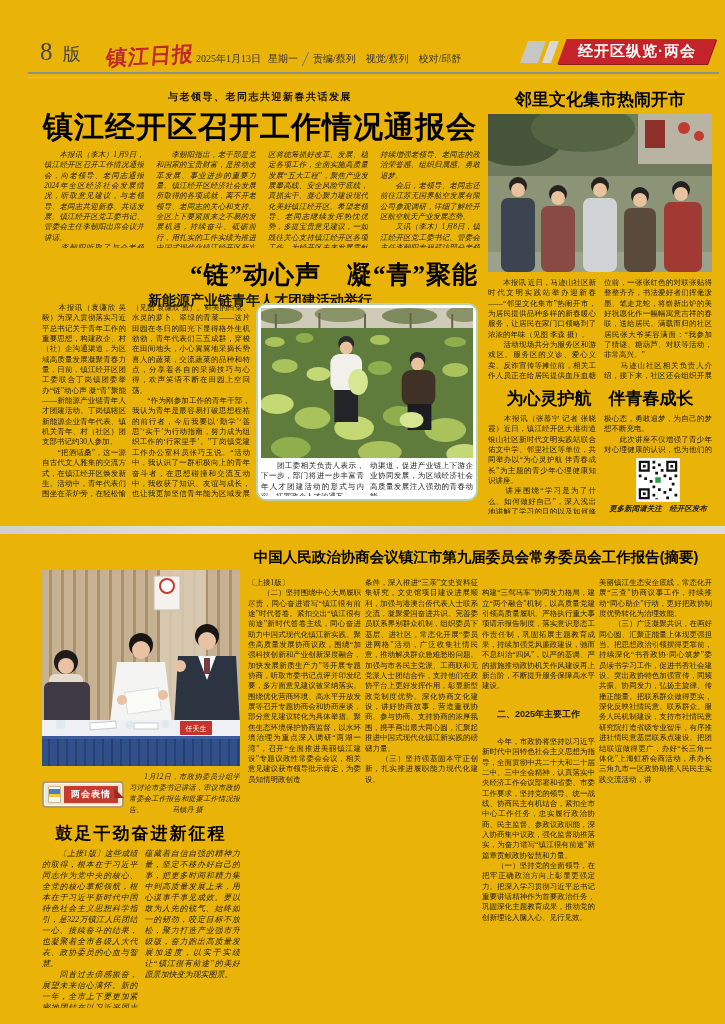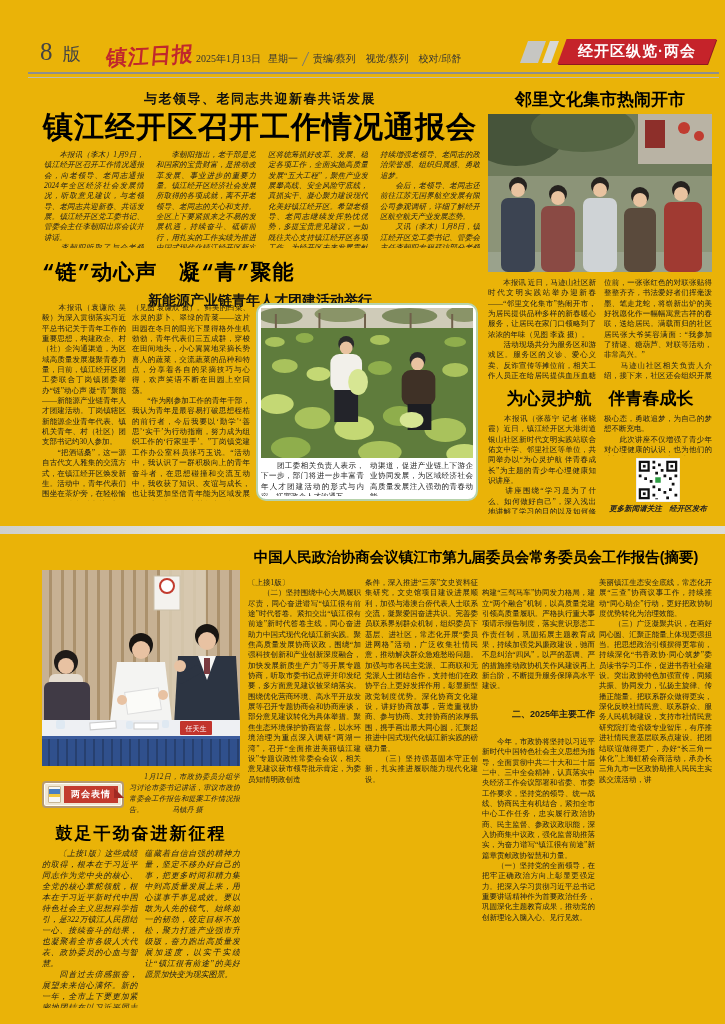--- a/index.html
+++ b/index.html
@@ -16,27 +16,27 @@
   .dateline .sep{display:inline-block;width:1px;height:14px;background:#777;transform:skewX(-25deg);}
   .bannerwrap{display:flex;align-items:center;height:27px;}
   .slash1,.slash2{display:inline-block;height:22px;transform:skewX(-20deg);margin-right:4px;}
   .slash1{width:18px;background:#c6c6c2;}
   .slash2{width:9px;background:#d8d8d4;margin-right:7px;}
   .banner{background:#c5232a;transform:skewX(-20deg);padding:3px 16px;box-shadow:1px 1px 0 #8e1a1f;}
   .banner>span{display:block;transform:skewX(20deg);color:#fff;
         font-family:"Liberation Sans","DejaVu Sans",sans-serif;font-weight:bold;font-size:15px;letter-spacing:1px;}
   .rule{border-top:2px solid #8f8f8c;border-bottom:1px solid #bcbcb8;height:3px;}
   
-  .kicker{font-size:13px;font-weight:bold;letter-spacing:1.5px;text-align:center;color:#111;}
+  .kicker{font-size:10px;font-weight:bold;letter-spacing:1.5px;text-align:center;color:#111;}
   .h-main{font-family:"Liberation Sans","DejaVu Sans",sans-serif;font-weight:900;font-size:30px;
           letter-spacing:1px;text-align:center;color:#000;white-space:nowrap;}
   .h-side{font-family:"Liberation Sans","DejaVu Sans",sans-serif;font-weight:900;font-size:17px;
           text-align:center;color:#000;}
-  .h-mid{font-family:Liberation Mono, monospace;font-weight:900;font-size:21px;
-         letter-spacing:1px;text-align:left;color:#000;}
+  .h-mid{font-family:Liberation Serif, serif;font-weight:900;font-size:25px;
+         letter-spacing:1px;text-align:right;color:#000;}
   .h-sub{font-size:14px;font-weight:bold;text-align:center;color:#111;}
   .h-report{font-family:"Liberation Sans","DejaVu Sans",sans-serif;font-weight:900;font-size:14.5px;
          text-align:center;color:#000;}
   
   .cols{display:flex;}
   .bcol{flex:1 1 0;font-size:7.5px;line-height:1.38;text-align:justify;white-space:pre-line;
         overflow:hidden;color:#1c1c1c;}
   .kaiti{font-style:italic;font-size:8px;}
   .subhead{font-family:"Liberation Sans","DejaVu Sans",sans-serif;font-weight:bold;font-size:9px;
            text-align:center;margin:6px 0;white-space:normal;}
@@ -241,21 +241,21 @@
   <div class="abs grayband" style="left:0;top:526px;width:725px;height:8px;"></div>
 
   <div class="abs h-report" style="left:240px;top:548px;width:472px;">中国人民政治协商会议镇江市第九届委员会常务委员会工作报告(摘要)</div>
   <div class="abs cols" style="left:248px;top:578px;width:464px;height:430px;gap:4px;">
     <div class="bcol">〔上接1版〕
 　　（二）坚持围绕中心大局履职尽责，同心奋进谱写“镇江很有前途”时代答卷。紧扣交出“镇江很有前途”新时代答卷主线，同心奋进助力中国式现代化镇江新实践。聚焦高质量发展协商议政，围绕“加强科技创新和产业创新深度融合，加快发展新质生产力”等开展专题协商，听取市委书记点评并印发纪要，多方面意见建议被采纳落实。围绕优化营商环境、高水平开放发展等召开专题协商会和协商座谈，部分意见建议转化为具体举措。聚焦生态环境保护协商监督，以水环境治理为重点深入调研“两湖一湾”，召开“全面推进美丽镇江建设”专题议政性常委会会议，相关意见建议获市领导批示肯定，为委员知情明政创造</div>
     <div class="bcol">条件，深入推进“三亲”文史资料征集研究，文史馆项目建设进展顺利，加强与港澳台侨代表人士联系交流，凝聚爱国奋进共识。完善委员联系界别群众机制，组织委员下基层、进社区，常态化开展“委员进网格”活动，广泛收集社情民意，推动解决群众急难愁盼问题。加强与市各民主党派、工商联和无党派人士团结合作，支持他们在政协平台上更好发挥作用，彰显新型政党制度优势。深化协商文化建设，讲好协商故事，营造重视协商、参与协商、支持协商的浓厚氛围，携手画出最大同心圆，汇聚起推进中国式现代化镇江新实践的磅礴力量。
 　　（三）坚持强基固本守正创新，扎实推进履职能力现代化建设。</div>
     <div class="bcol">
       <span style="display:block;">构建“三驾马车”协同发力格局，建立“两个融合”机制，以高质量党建引领高质量履职。严格执行重大事项请示报告制度，落实意识形态工作责任制，巩固拓展主题教育成果，持续加强党风廉政建设，驰而不息纠治“四风”，以严的基调、严的措施推动政协机关作风建设再上新台阶，不断提升服务保障高水平建设。</span>
-      <span class="subhead" style="display:block;text-align:right;">二、2025年主要工作</span>
+      <span class="subhead" style="display:block;">二、2025年主要工作</span>
       <span style="display:block;">　　今年，市政协将坚持以习近平新时代中国特色社会主义思想为指导，全面贯彻中共二十大和二十届二中、三中全会精神，认真落实中央经济工作会议部署和省委、市委工作要求，坚持党的领导、统一战线、协商民主有机结合，紧扣全市中心工作任务，忠实履行政治协商、民主监督、参政议政职能，深入协商集中议政，强化监督助推落实，为奋力谱写“镇江很有前途”新篇章贡献政协智慧和力量。
 　　（一）坚持党的全面领导，在把牢正确政治方向上彰显更强定力。把深入学习贯彻习近平总书记重要讲话精神作为首要政治任务，巩固深化主题教育成果，推动党的创新理论入脑入心、见行见效。</span>
     </div>
     <div class="bcol">美丽镇江生态安全底线，常态化开展“三查”协商议事工作，持续推动“同心助企”行动，更好把政协制度优势转化为治理效能。
 　　（三）广泛凝聚共识，在画好同心圆、汇聚正能量上体现更强担当。把思想政治引领摆得更靠前，持续深化“书香政协·同心筑梦”委员读书学习工作，促进书香社会建设。突出政协特色加强宣传，同频共振、协同发力，弘扬主旋律、传播正能量。把联系群众做得更实，深化反映社情民意、联系群众、服务人民机制建设，支持市社情民意研究院打造省级专业智库，有序推进社情民意基层联系点建设。把团结联谊做得更广，办好“长三角一体化”上海虹桥会商活动，承办长三角九市一区政协助推人民民主实践交流活动，讲</div>
   </div>
 
   <div class="abs" style="left:42px;top:570px;width:198px;height:242px;">
     <svg width="198" height="196" viewBox="0 0 198 196" preserveAspectRatio="none">
       <defs>

